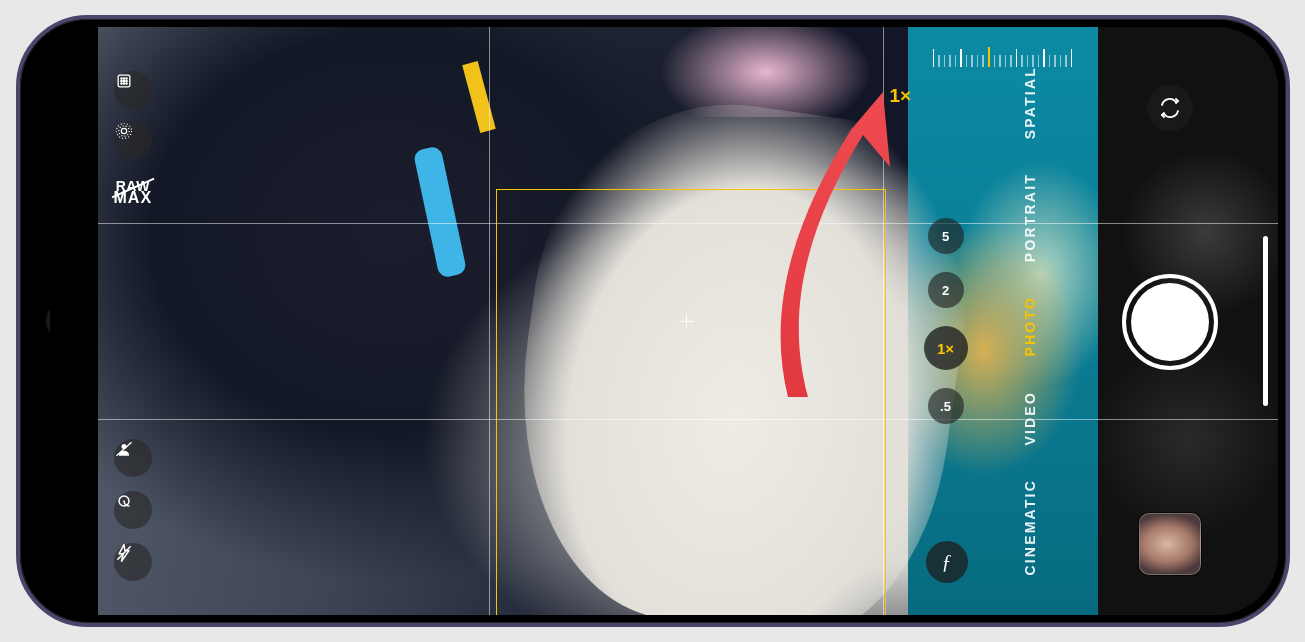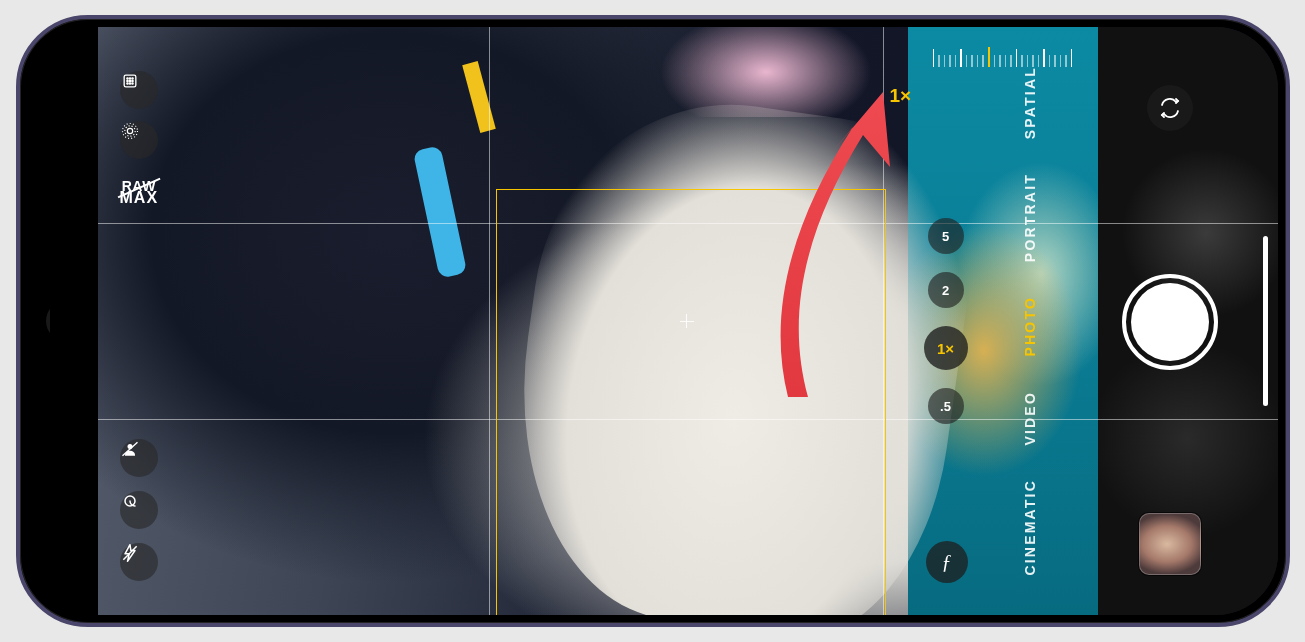--- a/index.html
+++ b/index.html
@@ -140,21 +140,20 @@
   .center-cross::before { left:-7px; top:-0.5px; width:14px; height:1px; }
   .center-cross::after  { left:-0.5px; top:-7px; width:1px; height:14px; }
 
   
   .ctrl {
     position: absolute;
     display: flex;
     align-items: center;
     justify-content: center;
     color: #fff;
-    margin-left: 6px;
   }
   .circ {
     width: 38px; height: 38px;
     border-radius: 50%;
     background: rgba(40,40,40,0.62);
     backdrop-filter: blur(4px);
   }
   .circ svg { width: 20px; height: 20px; }
 
   .top-left { top: 44px; left: 86px; flex-direction: column; gap: 12px; align-items:center; }

